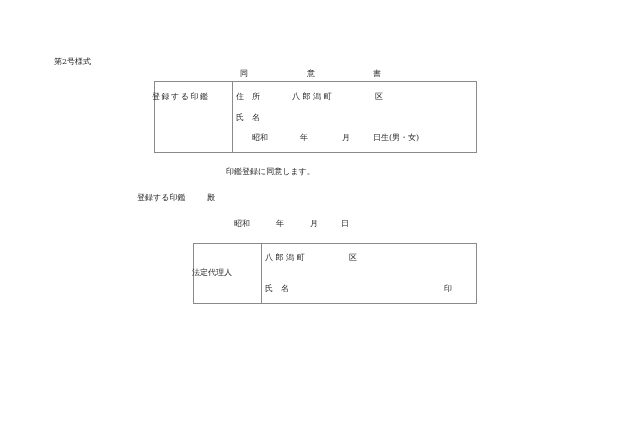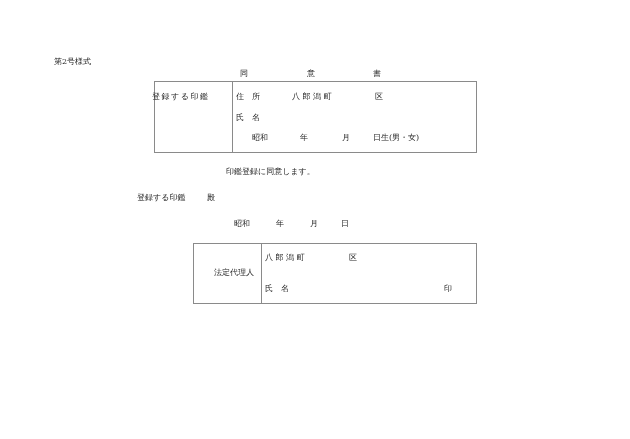--- a/index.html
+++ b/index.html
@@ -40,17 +40,17 @@
 <div class="abs" style="left:137px; top:194px;">登録する印鑑</div>
 <div class="abs" style="left:207px; top:194px;">殿</div>
 
 <div class="abs" style="left:234px; top:220px;">昭和</div>
 <div class="abs" style="left:276px; top:220px;">年</div>
 <div class="abs" style="left:310px; top:220px;">月</div>
 <div class="abs" style="left:341px; top:220px;">日</div>
 
 <div class="box" style="left:193px; top:243px; width:284px; height:61px;"></div>
 <div class="vline" style="left:261px; top:243px; height:61px;"></div>
-<div class="abs" style="left:214px; top:269px;">法定代理人</div>
+<div class="abs" style="left:192px; top:269px;">法定代理人</div>
 <div class="abs" style="left:265px; top:254px;">八 郎 潟 町</div>
 <div class="abs" style="left:349px; top:254px;">区</div>
 <div class="abs" style="left:265px; top:285px;">氏　名</div>
 <div class="abs" style="left:444px; top:285px;">印</div>
 
 </body></html>

